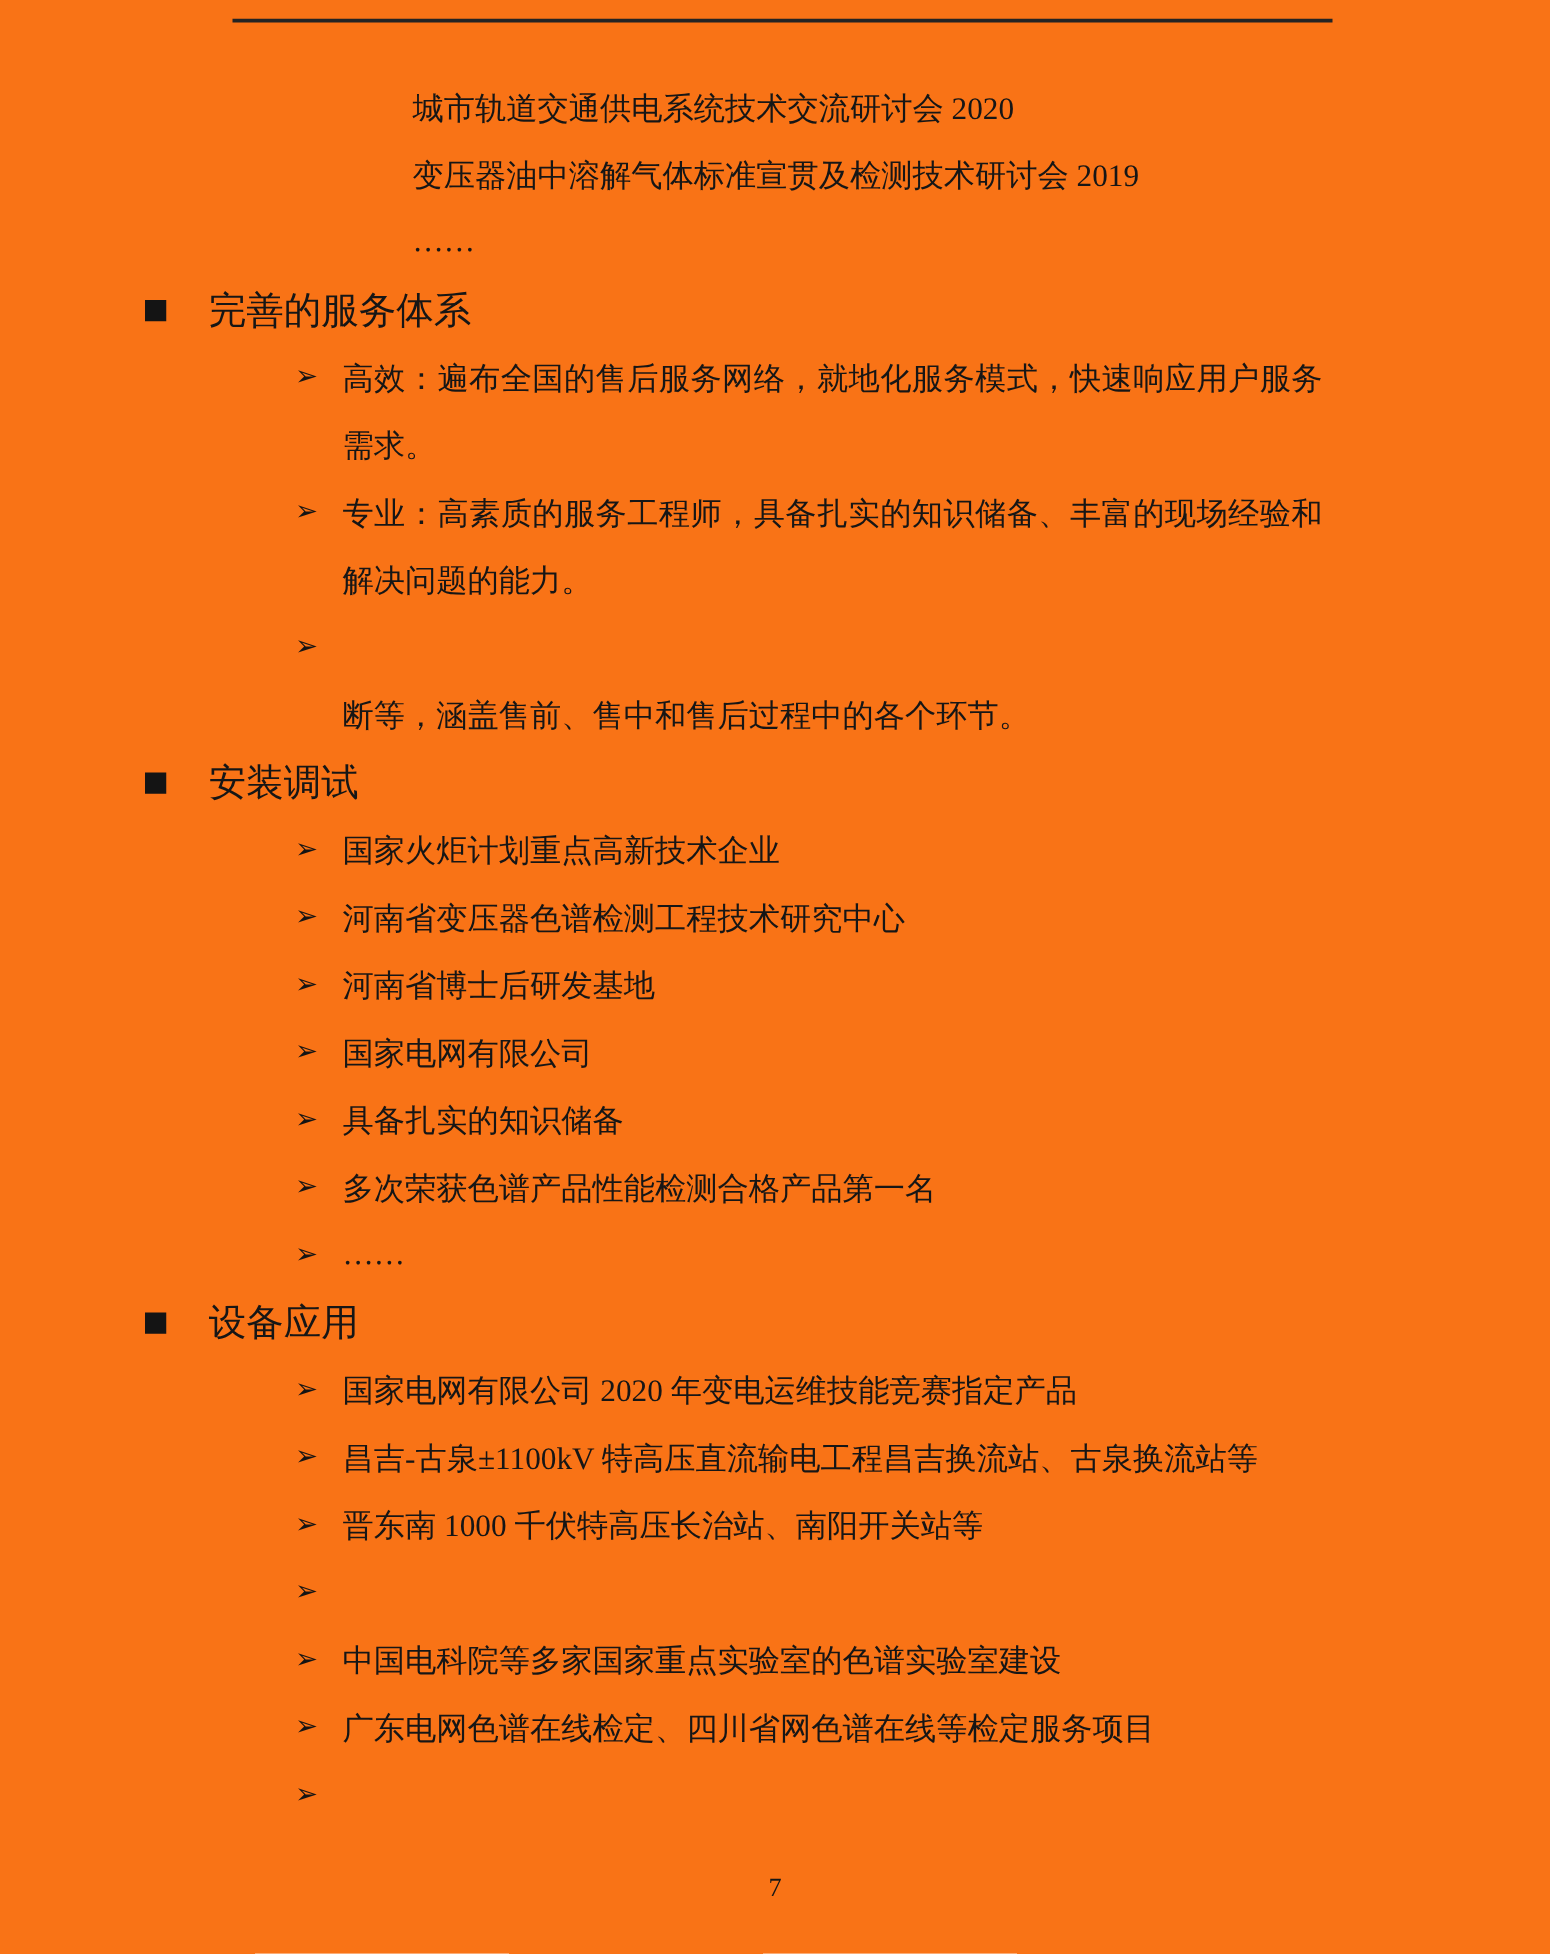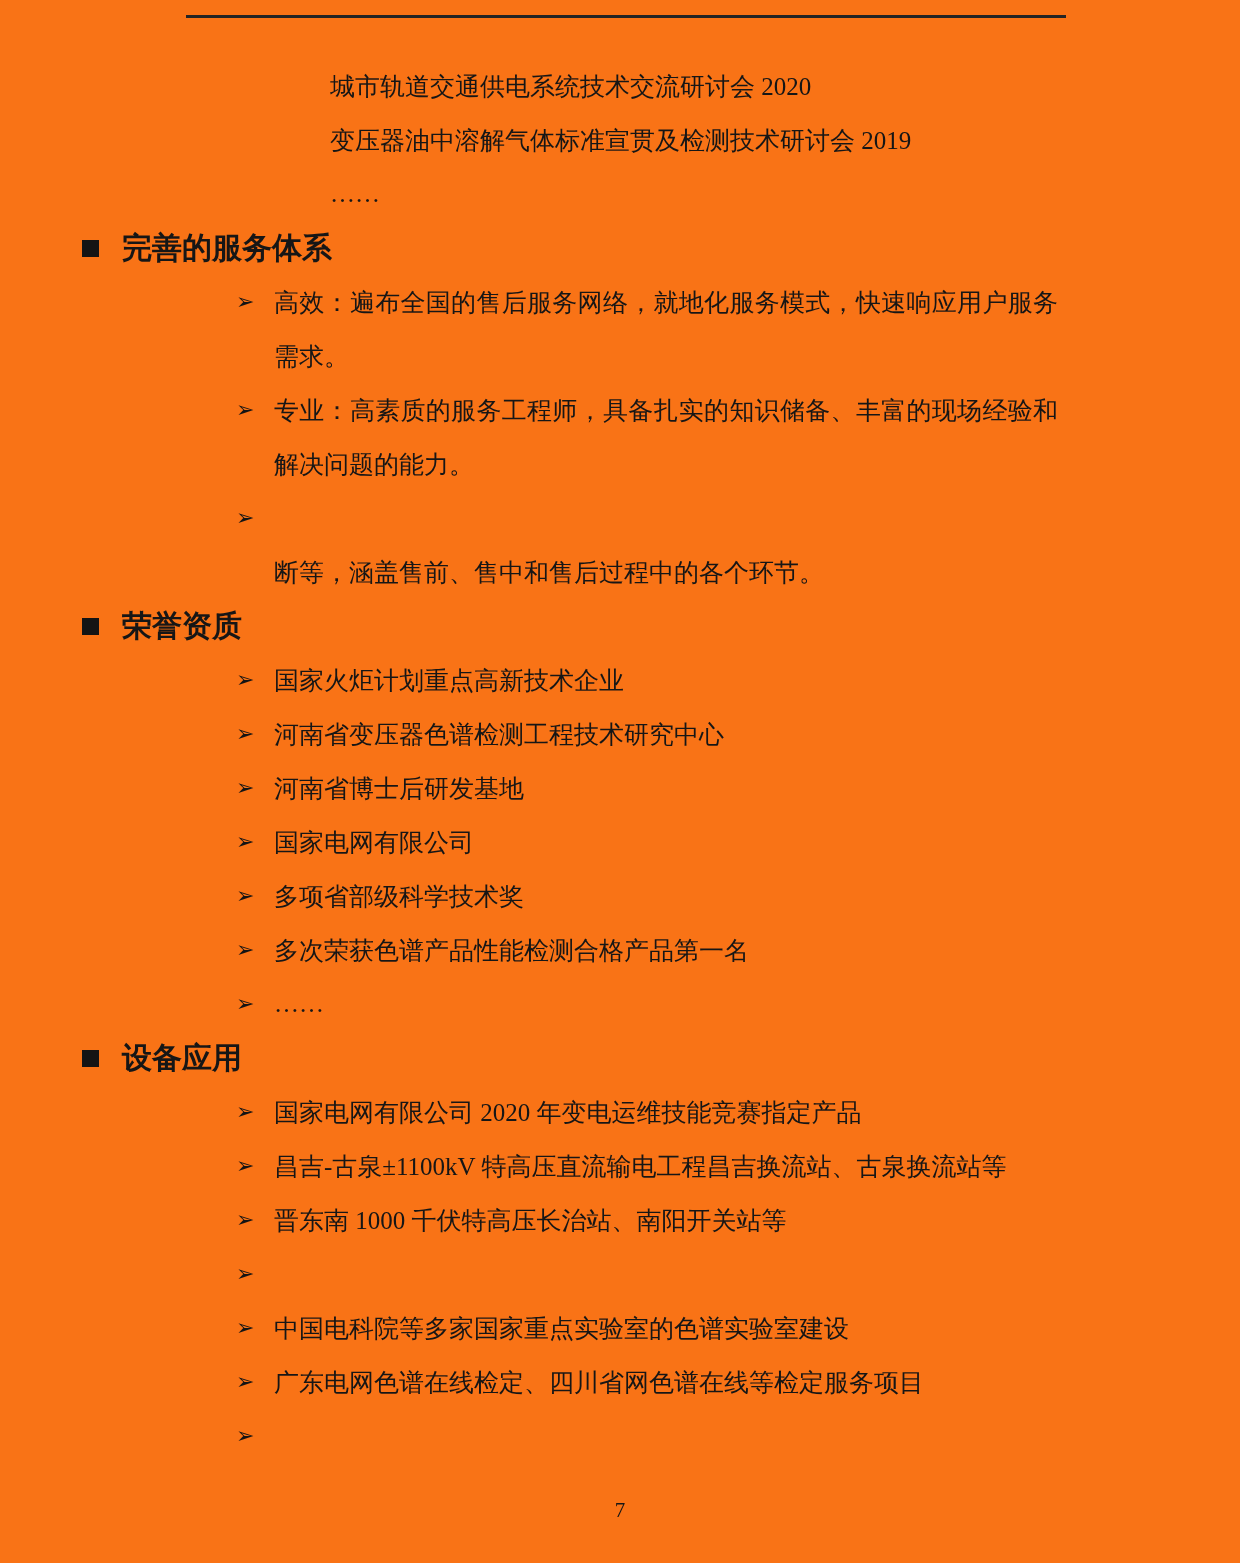--- a/index.html
+++ b/index.html
@@ -32,23 +32,24 @@
   }
   .row {
     height: 54px;
     display: flex;
     align-items: center;
     font-size: 25px;
     white-space: nowrap;
   }
   .row-intro   { padding-left: 330px; }
   .row-section {
-    padding-left: 82px;
+    padding-left: 116px;
     font-size: 30px;
-    font-weight: bold;
+    font-weight: normal;
+    gap: 11px;
   }
   .sq {
     width: 17px;
     height: 17px;
     background: #141414;
     margin-right: 23px;
     flex: none;
   }
   .row-bullet  { padding-left: 236px; }
   .arrow {
@@ -118,42 +119,42 @@
 
     <div class="row row-bullet">
       <span class="arrow">➢</span>
     </div>
     <div class="row row-cont">
       <span>断等，涵盖售前、售中和售后过程中的各个环节。</span>
     </div>
 
     <div class="row row-section">
       <span class="sq"></span>
-      <span>荣誉资质</span>
+      <span>安装调试</span>
     </div>
 
     <div class="row row-bullet">
       <span class="arrow">➢</span>
       <span>国家火炬计划重点高新技术企业</span>
     </div>
     <div class="row row-bullet">
       <span class="arrow">➢</span>
       <span>河南省变压器色谱检测工程技术研究中心</span>
     </div>
     <div class="row row-bullet">
       <span class="arrow">➢</span>
       <span>河南省博士后研发基地</span>
     </div>
     <div class="row row-bullet">
       <span class="arrow">➢</span>
       <span>国家电网有限公司</span>
     </div>
     <div class="row row-bullet">
       <span class="arrow">➢</span>
-      <span>多项省部级科学技术奖</span>
+      <span>具备扎实的知识储备</span>
     </div>
     <div class="row row-bullet">
       <span class="arrow">➢</span>
       <span>多次荣获色谱产品性能检测合格产品第一名</span>
     </div>
     <div class="row row-bullet">
       <span class="arrow">➢</span>
       <span>……</span>
     </div>
 

